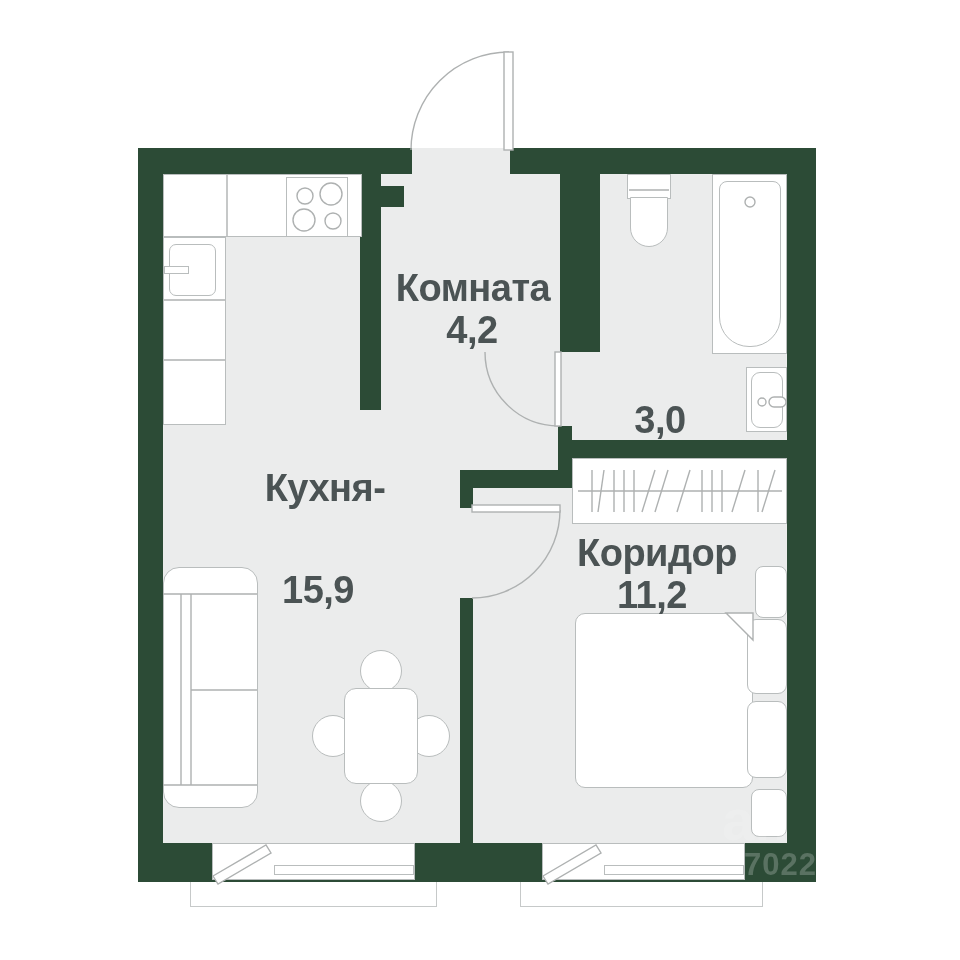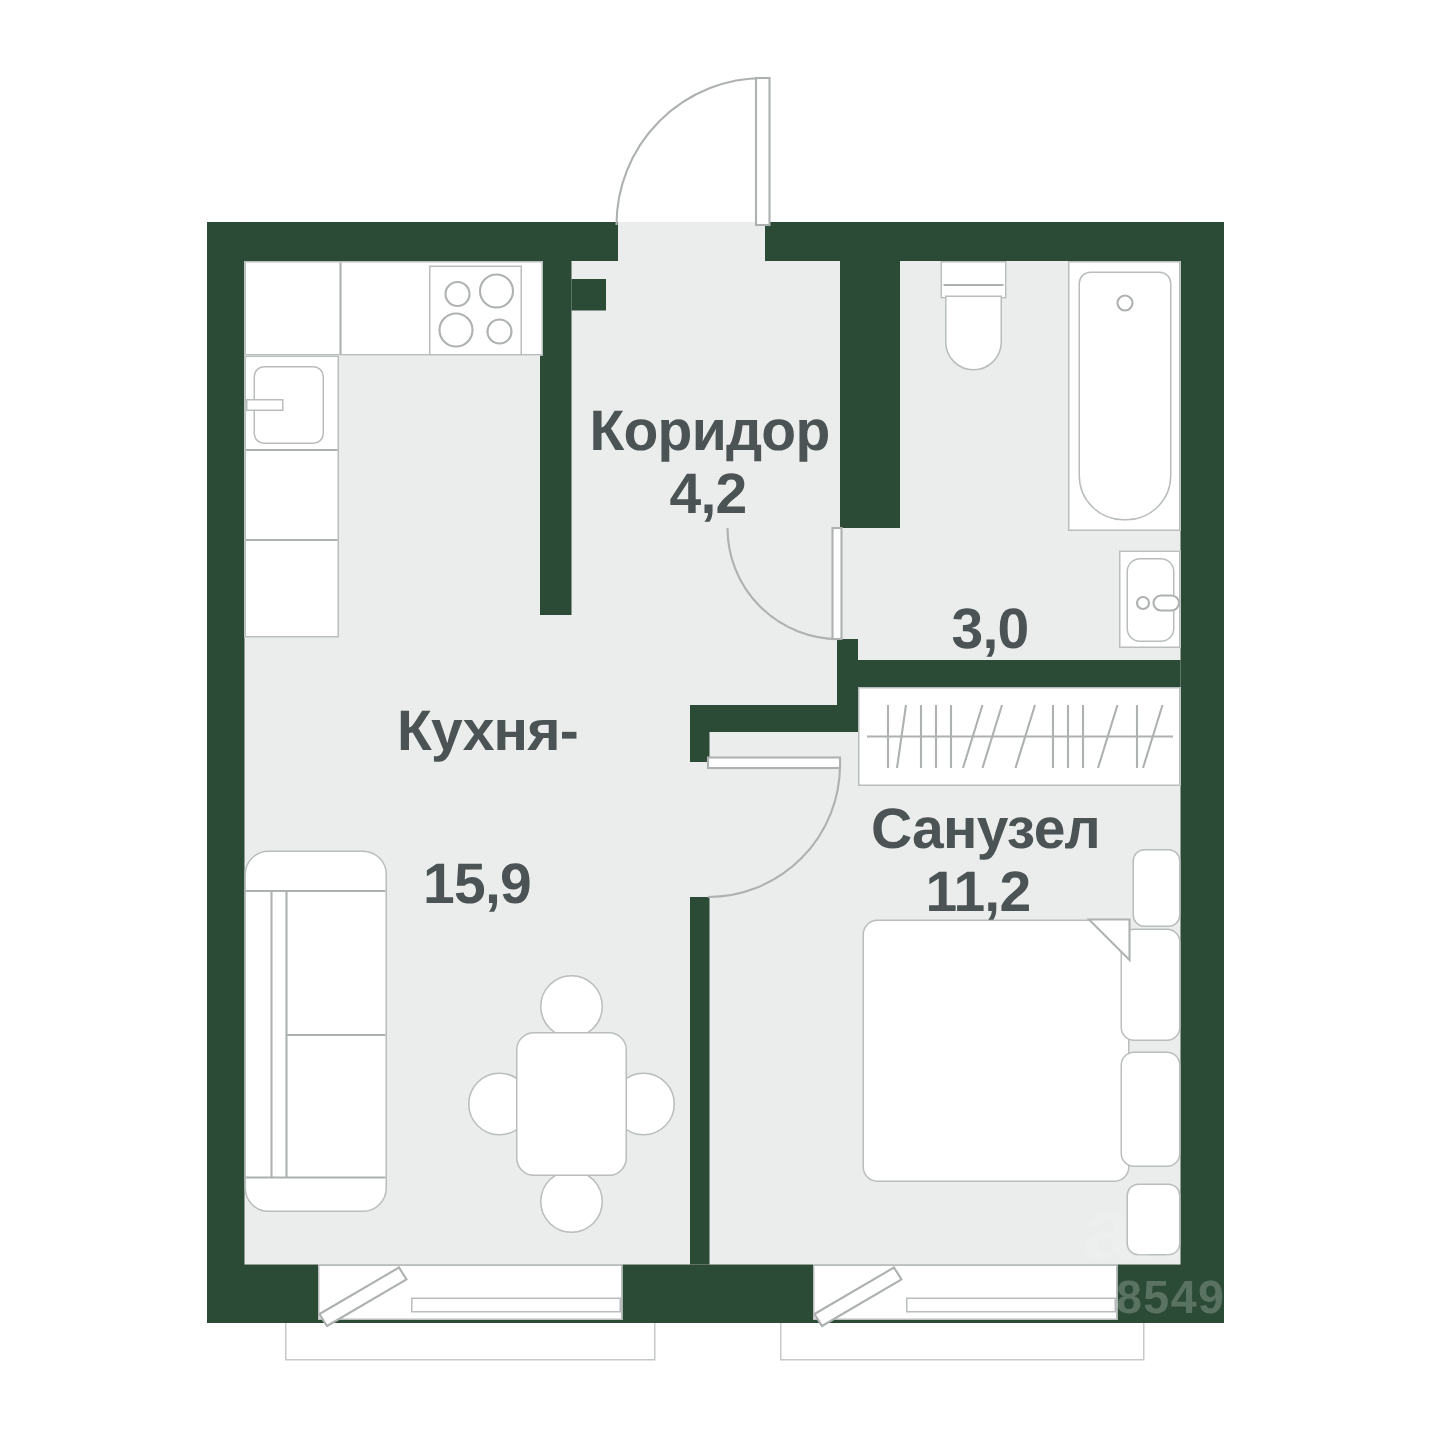--- a/index.html
+++ b/index.html
@@ -150,27 +150,27 @@
       <path class="ln" d="M485 352 A74 74 0 0 0 559 426"></path>
       <rect class="fw" x="555" y="352" width="6" height="74"></rect>
     </g>
 
     <g>
       <path class="ln" d="M560 510 A88 88 0 0 1 472 598"></path>
       <rect class="fw" x="472" y="505" width="88" height="7"></rect>
     </g>
   </svg>
 
-  <div class="lbl" style="left:473px;top:269px;">Коридор</div>
+  <div class="lbl" style="left:473px;top:269px;">Комната</div>
   <div class="lbl" style="left:472px;top:311px;">4,2</div>
 
   <div class="lbl" style="left:660px;top:401px;">3,0</div>
 
   <div class="lbl" style="left:325px;top:469px;">Кухня-</div>
   <div class="lbl" style="left:318px;top:553px;margin-top:18px;">15,9</div>
 
-  <div class="lbl" style="left:657px;top:534px;">Санузел</div>
+  <div class="lbl" style="left:657px;top:534px;">Коридор</div>
   <div class="lbl" style="left:652px;top:576px;">11,2</div>
 
   <div class="wm" style="left:722px;top:788px;font-size:58px;line-height:64px;color:rgba(255,255,255,0.13);">ан</div>
-  <div class="wm" style="left:744px;top:849px;font-size:31px;line-height:31px;letter-spacing:1px;color:rgba(255,255,255,0.22);">8549</div>
+  <div class="wm" style="left:744px;top:849px;font-size:31px;line-height:31px;letter-spacing:1px;color:rgba(255,255,255,0.22);">7022</div>
 
 </div>
 
 </body></html>

